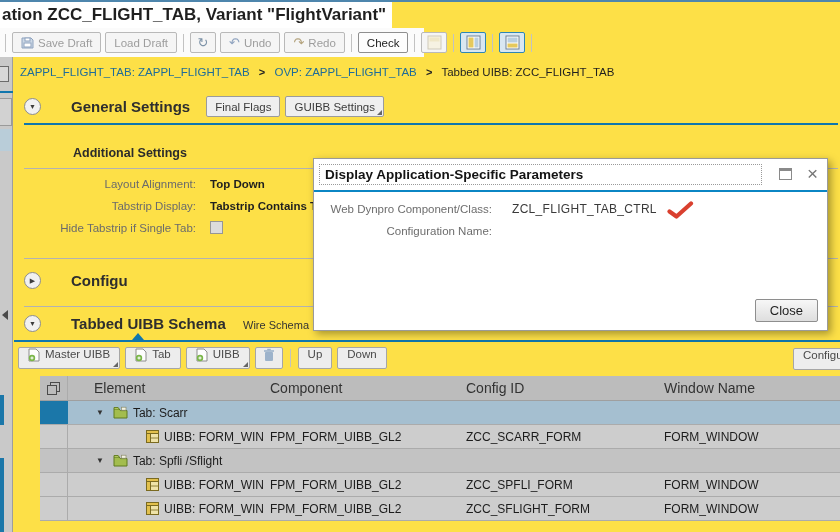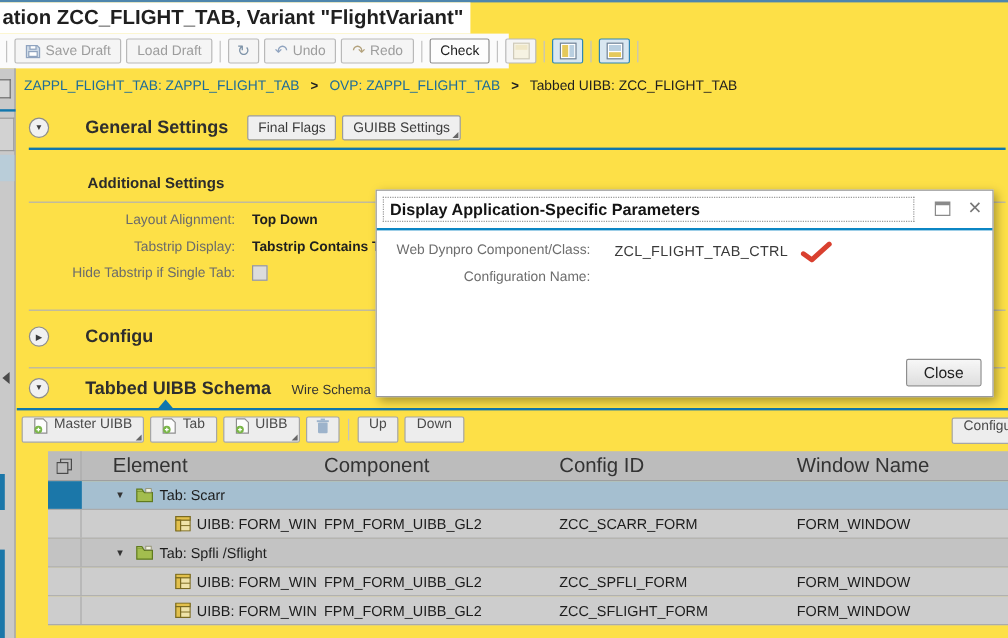--- a/index.html
+++ b/index.html
@@ -75,21 +75,21 @@
   
   .stbar{ position:absolute; left:18px; top:347px; display:flex; align-items:center; gap:5px; }
   .sbtn{ height:22px; display:inline-flex; gap:5px; padding:0 9px;
     border:1px solid #a6a6a6; border-radius:2px; background:#ededed;
     font-size:11.5px; color:#4a4a4a; position:relative; white-space:nowrap; }
   .sbtn.dis{ color:#9d9d9d; }
   .cfgbtn{ position:absolute; left:793px; top:348px; width:70px; }
   
   .table{ position:absolute; left:40px; top:376px; width:800px; font-size:12px; }
   .thead{ display:flex; height:25px; background:#bcbcbc; color:#333;
-    font-size:17px; align-items:center; border-bottom:1px solid #9f9f9f; }
+    font-size:14px; align-items:center; border-bottom:1px solid #9f9f9f; }
   .trow{ display:flex; height:24px; align-items:center; border-bottom:1px solid #ababab; color:#1c1c1c; }
   .c-sel{ width:28px; align-self:stretch; border-right:1px solid #ababab;
     display:flex; align-items:center; justify-content:center; }
   .c-el{ width:196px; display:flex; align-items:center; white-space:nowrap; overflow:hidden; }
   .c-comp{ width:196px; padding-left:6px; white-space:nowrap; }
   .c-cfg{ width:198px; padding-left:6px; white-space:nowrap; }
   .c-win{ width:182px; padding-left:6px; white-space:nowrap; }
   .thead .c-el{ padding-left:26px; }
   .trow.tab{ background:#c3c3c3; }
   .trow.uibb{ background:#cdcdcd; }

